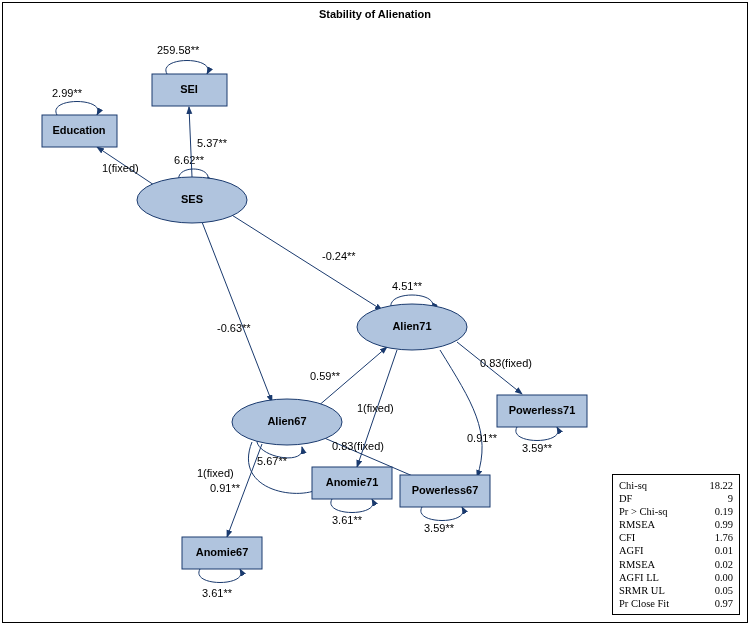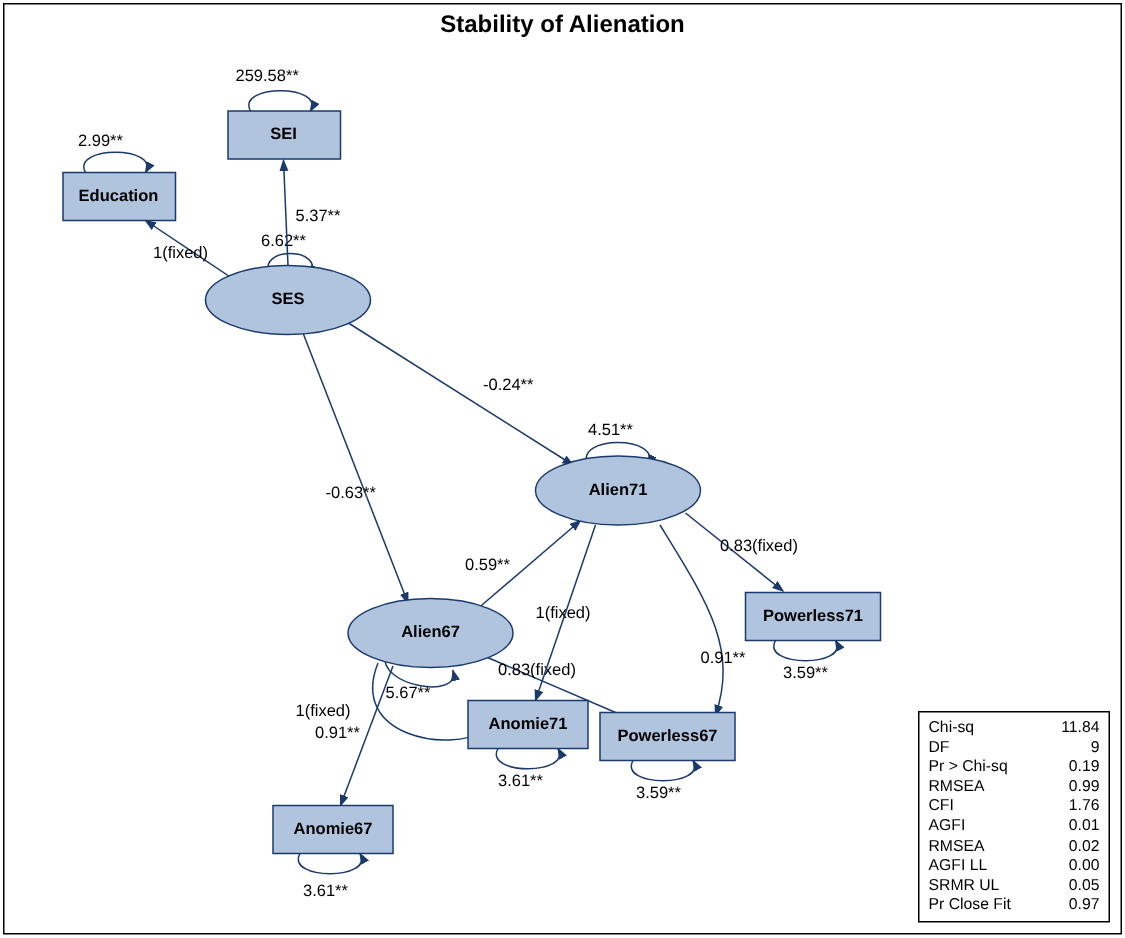--- a/index.html
+++ b/index.html
@@ -19,21 +19,21 @@
     width: 746px; height: 621px;
     border: 1px solid #000;
     box-sizing: border-box;
   }
   .title {
     position: absolute;
     left: 0; top: 8px;
     width: 100%;
     text-align: center;
     font-weight: bold;
-    font-size: 16px;
+    font-size: 11px;
   }
   svg.diagram {
     position: absolute;
     left: 2px; top: 2px;
     width: 746px; height: 621px;
   }
   .node-rect {
     fill: #b0c4de;
     stroke: #1a3a6e;
     stroke-width: 1;
@@ -63,20 +63,21 @@
   }
   .fit-box {
     position: absolute;
     right: 10px;
     bottom: 10px;
     border: 1px solid #000;
     padding: 4px 6px;
     background: #fff;
     font-size: 10.5px;
     line-height: 1.25;
+    font-family: Liberation Serif, serif;
   }
   .fit-row { display: flex; }
   .fit-label { width: 78px; }
   .fit-val { width: 36px; text-align: right; }
   #arrowhead path { fill: #1a3a6e; }
 </style>
 </head>
 <body>
 
 <div class="frame"></div>
@@ -173,21 +174,21 @@
   <rect class="node-rect" x="398" y="473" width="90" height="32"></rect>
   <text class="node-label" x="443" y="489">Powerless67</text>
 
   <rect class="node-rect" x="495" y="393" width="90" height="32"></rect>
   <text class="node-label" x="540" y="409">Powerless71</text>
 </svg>
 
 <div class="fit-box">
   <div class="fit-row">
       <span class="fit-label">Chi-sq</span>
-      <span class="fit-val">11.84</span>
+      <span class="fit-val">18.22</span>
     </div>
   <div class="fit-row">
       <span class="fit-label">DF</span>
       <span class="fit-val">9</span>
     </div>
   <div class="fit-row">
       <span class="fit-label">Pr &gt; Chi-sq</span>
       <span class="fit-val">0.19</span>
     </div>
   <div class="fit-row">

